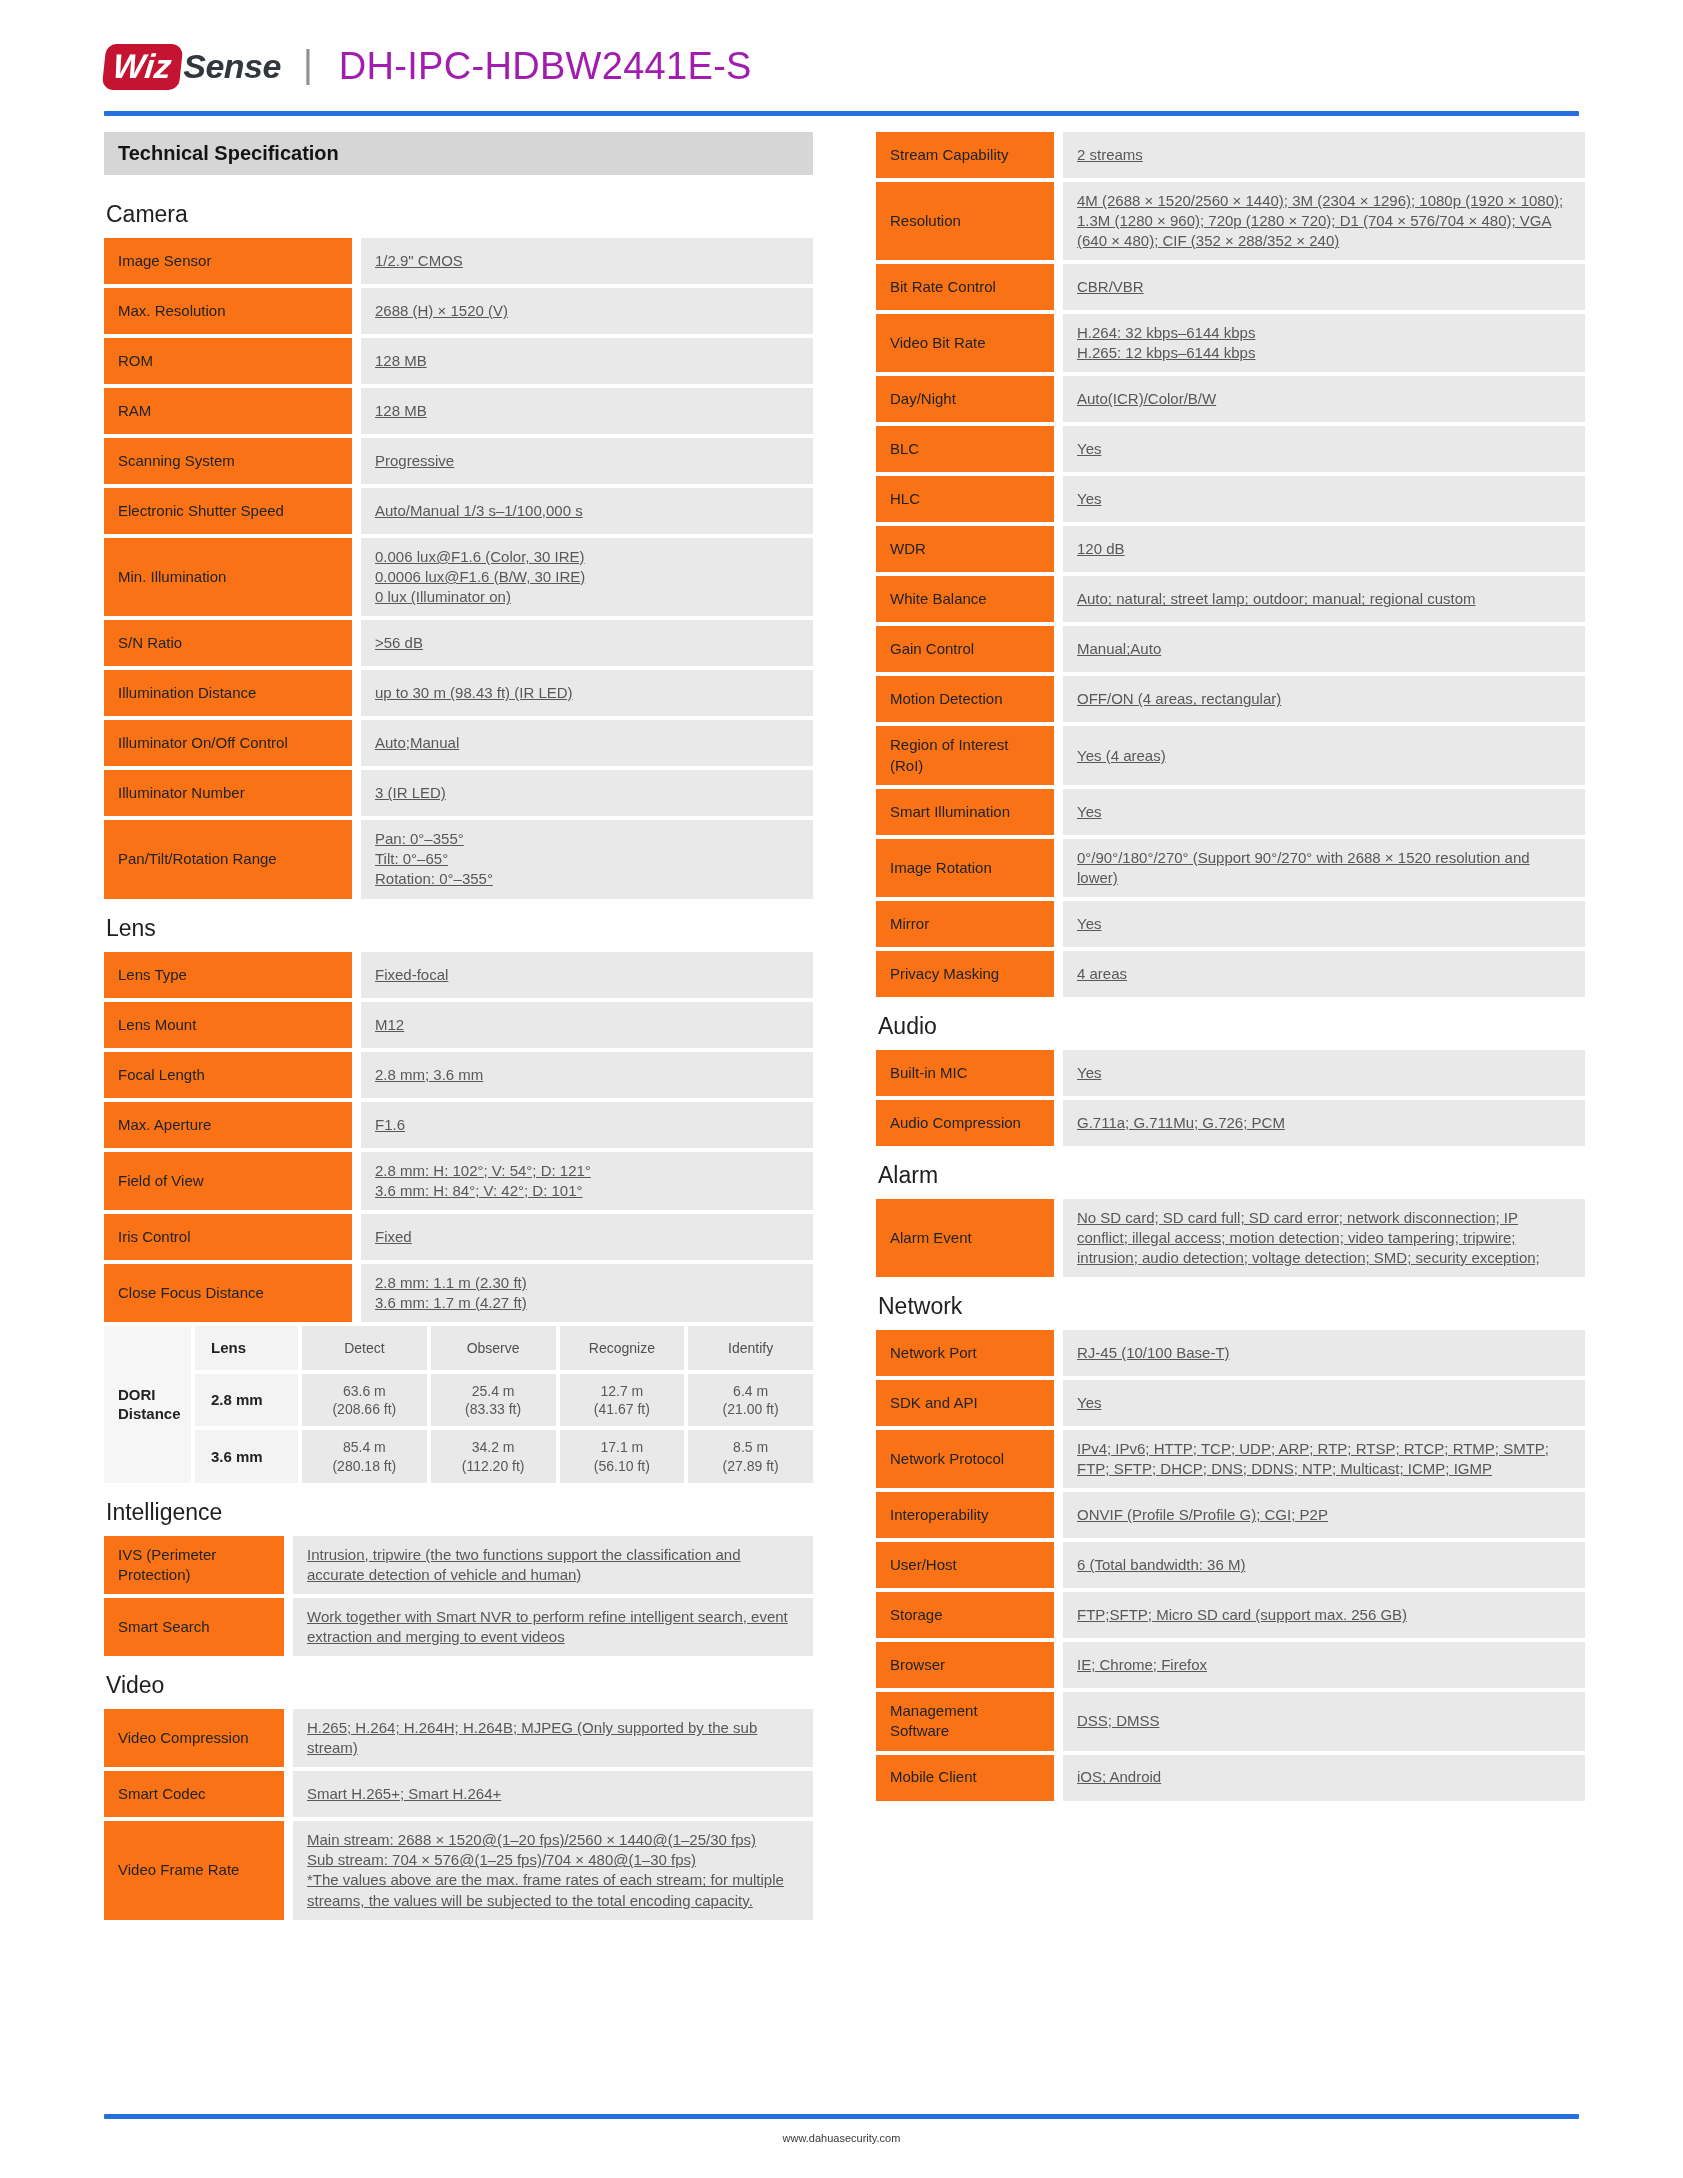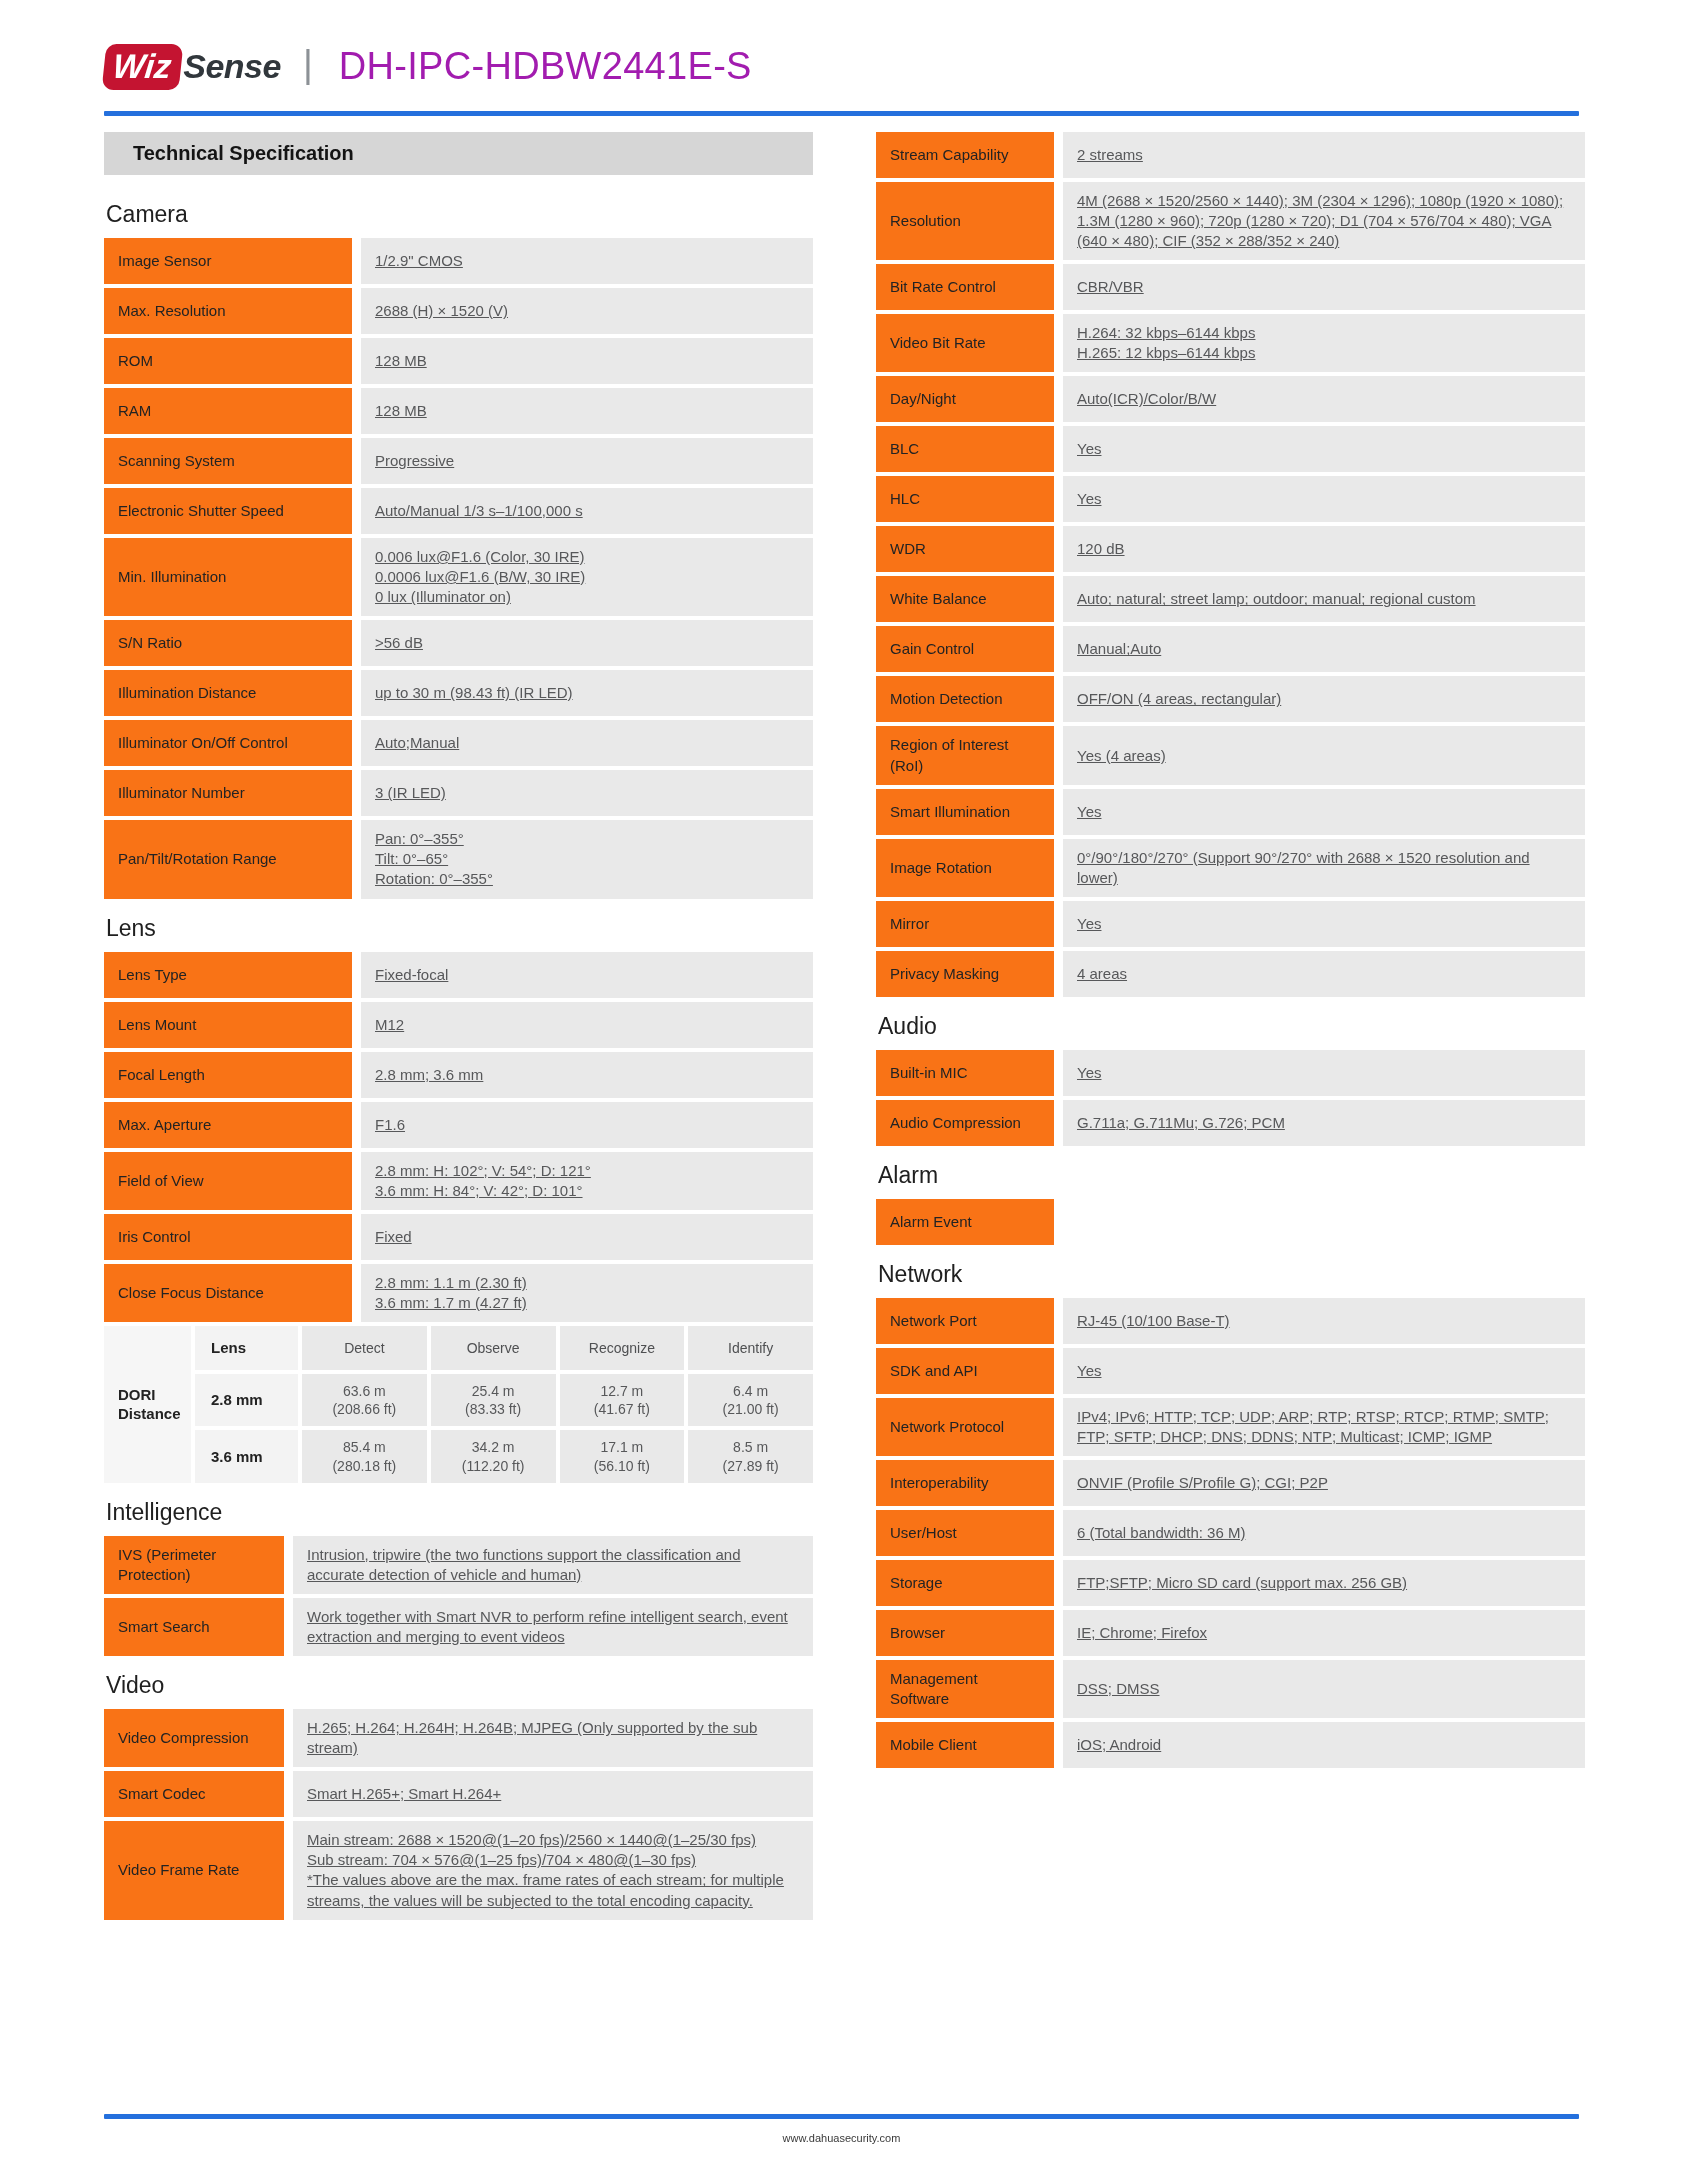--- a/index.html
+++ b/index.html
@@ -12,21 +12,21 @@
   .logo-wiz{display:inline-block;background:var(--red,#c41431);color:#fff;font-size:34px;padding:5px 10px 7px 9px;border-radius:10px 12px 10px 12px;transform:skewX(-6deg);}
   .logo-sense{color:#31373c;font-size:34px;margin-left:2px;letter-spacing:-0.5px;}
   .hdr-sep{color:#8c9196;font-size:38px;font-weight:100;margin:0 18px 0 22px;transform:translateY(-2px);}
   .model{font-size:38px;font-weight:400;color:#a21caf;letter-spacing:0.3px;margin:8px;}
   .blue-rule{height:5px;background:var(--blue,#2470dd);margin:14px 104px 0 104px;border-radius:1px;}
 
   
   .columns{display:flex;gap:63px;margin:16px 104px 0 104px;align-items:flex-start;}
   .col{width:709px;flex:0 0 709px;display:flex;flex-direction:column;}
 
-  .title-bar{background:#d6d6d6;color:#141414;font-size:20px;font-weight:bold;padding:10px 29px;margin-bottom:10px;}
+  .title-bar{background:#d6d6d6;color:#141414;font-size:20px;font-weight:bold;padding:10px 14px;margin-bottom:10px;}
   .section-heading{font-size:23px;font-weight:400;color:#202020;margin:16px 2px 10px 2px;}
 
   .rows{display:flex;flex-direction:column;gap:4px;}
   .row{display:grid;grid-template-columns:var(--labelw,248px) 1fr;column-gap:9px;}
   .cell{min-height:46px;box-sizing:border-box;display:flex;align-items:center;padding:9px 14px;line-height:1.34;}
   .cell.label{background:#f97316;color:#232323;font-weight:normal;font-size:15px;}
   .cell.value{background:#e9e9e9;color:#57585a;font-size:15px;white-space:pre-line;text-decoration:underline;}
 
   
   .dori{display:grid;grid-template-columns:87px 103px repeat(4,1fr);gap:4px;margin-top:4px;}
@@ -281,20 +281,21 @@
           </div>
           <div class="row">
             <div class="cell label">Audio Compression</div>
             <div class="cell value">G.711a; G.711Mu; G.726; PCM</div>
           </div>
         </div>
         <div class="section-heading">Alarm</div>
         <div class="rows" style="--labelw: 178px;">
           <div class="row">
             <div class="cell label">Alarm Event</div>
+            <div class="cell value">No SD card; SD card full; SD card error; network disconnection; IP conflict; illegal access; motion detection; video tampering; tripwire; intrusion; audio detection; voltage detection; SMD; security exception;</div>
           </div>
         </div>
         <div class="section-heading">Network</div>
         <div class="rows" style="--labelw: 178px;">
           <div class="row">
             <div class="cell label">Network Port</div>
             <div class="cell value">RJ-45 (10/100 Base-T)</div>
           </div>
           <div class="row">
             <div class="cell label">SDK and API</div>

